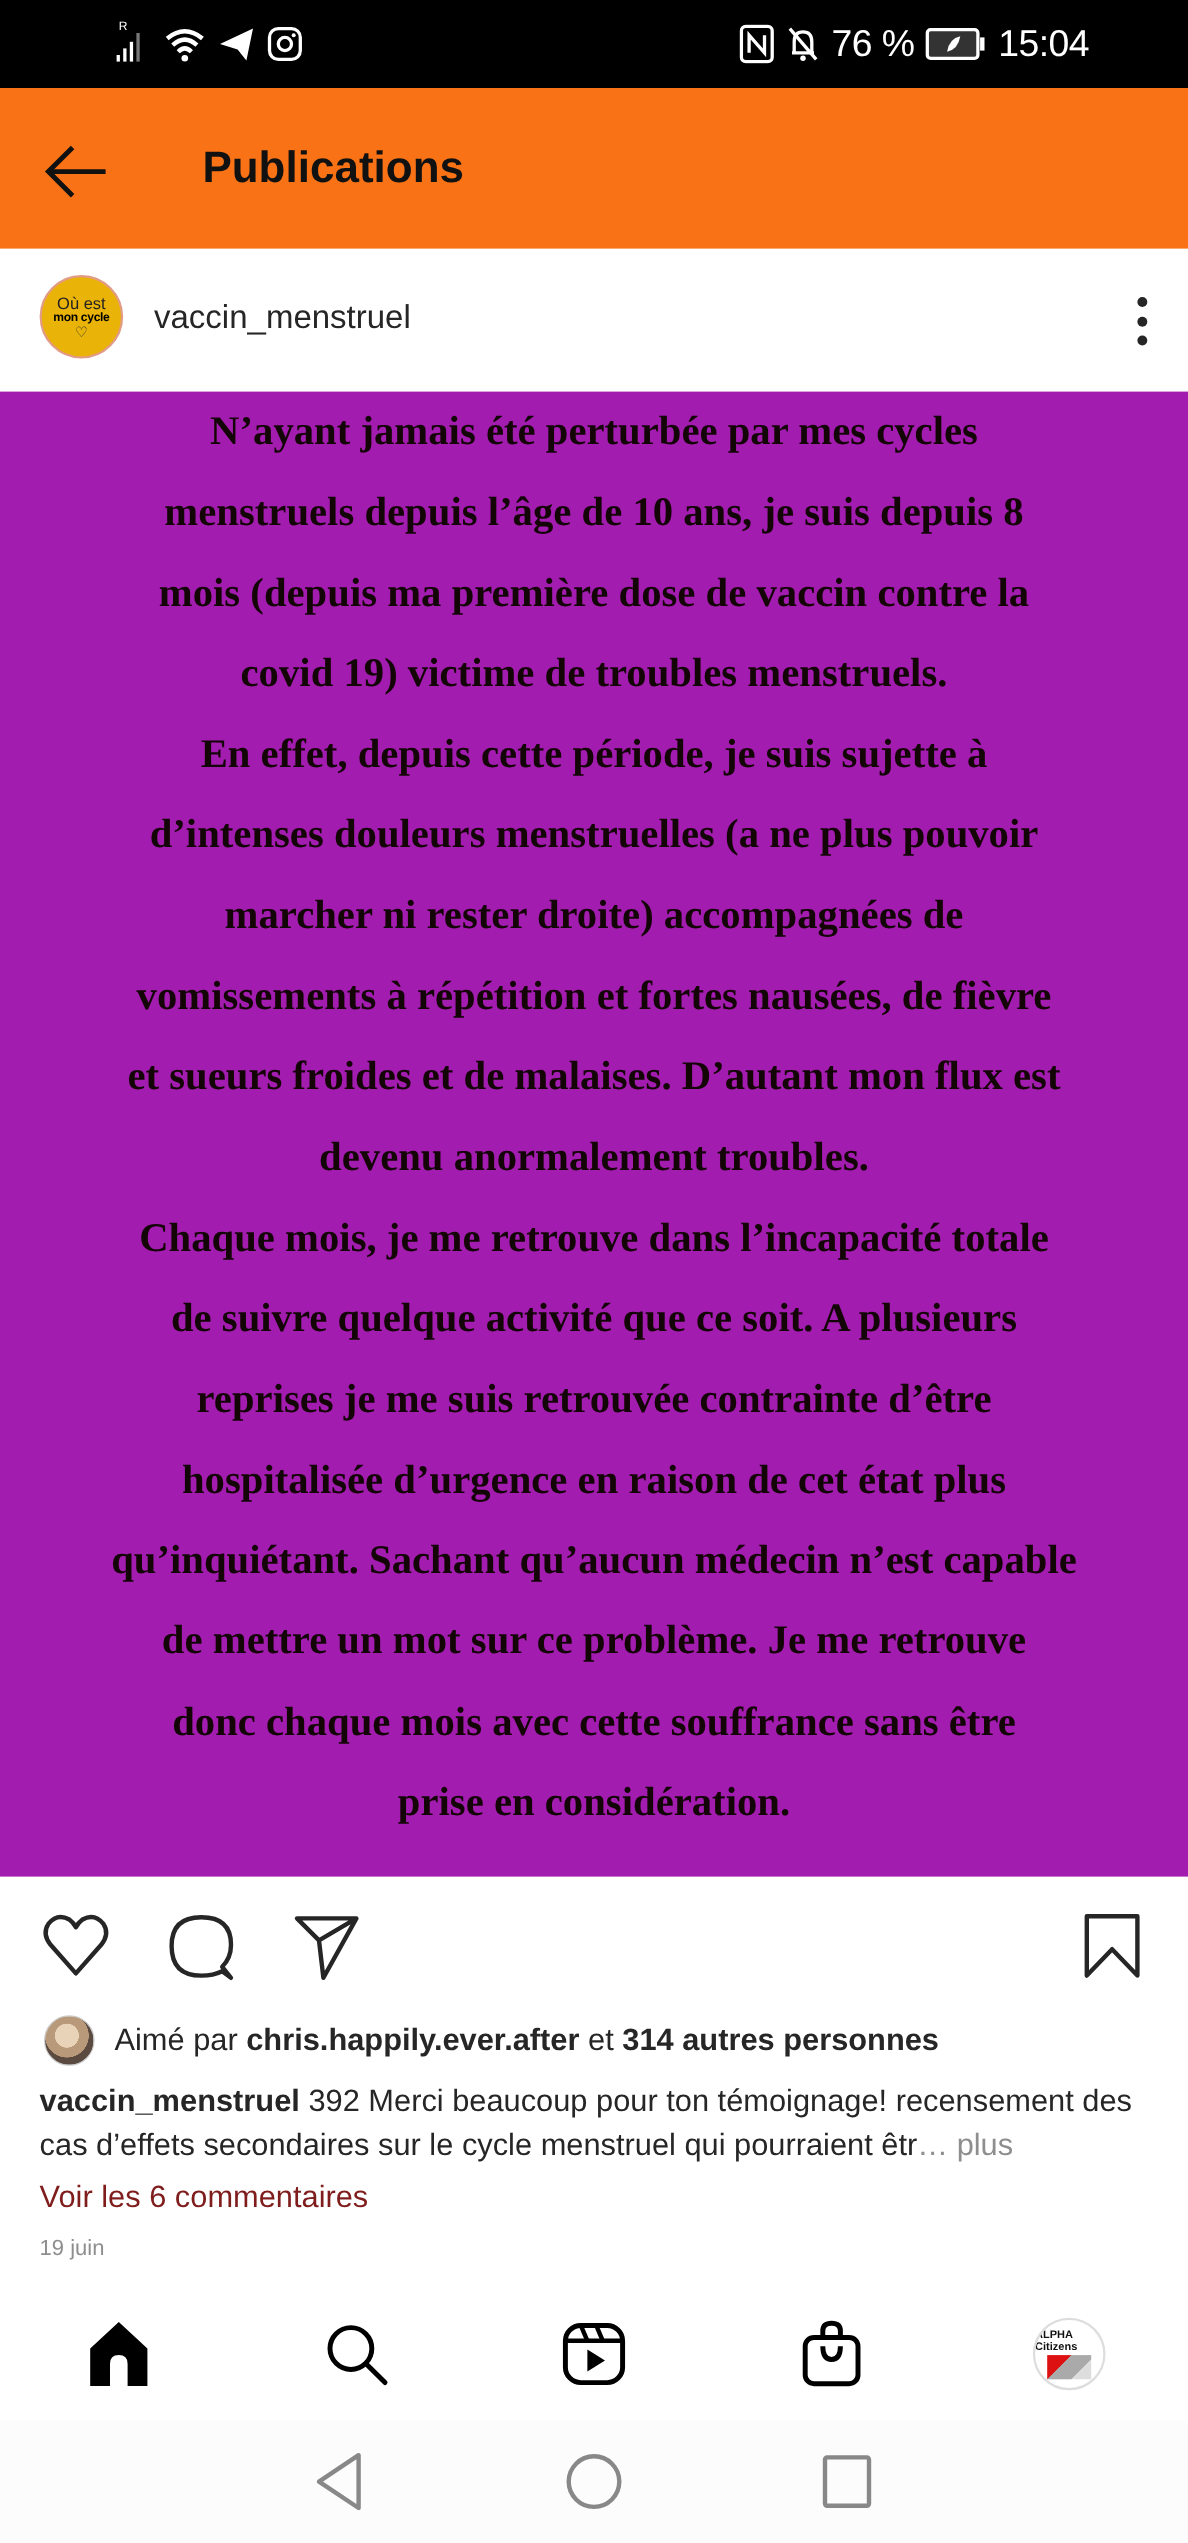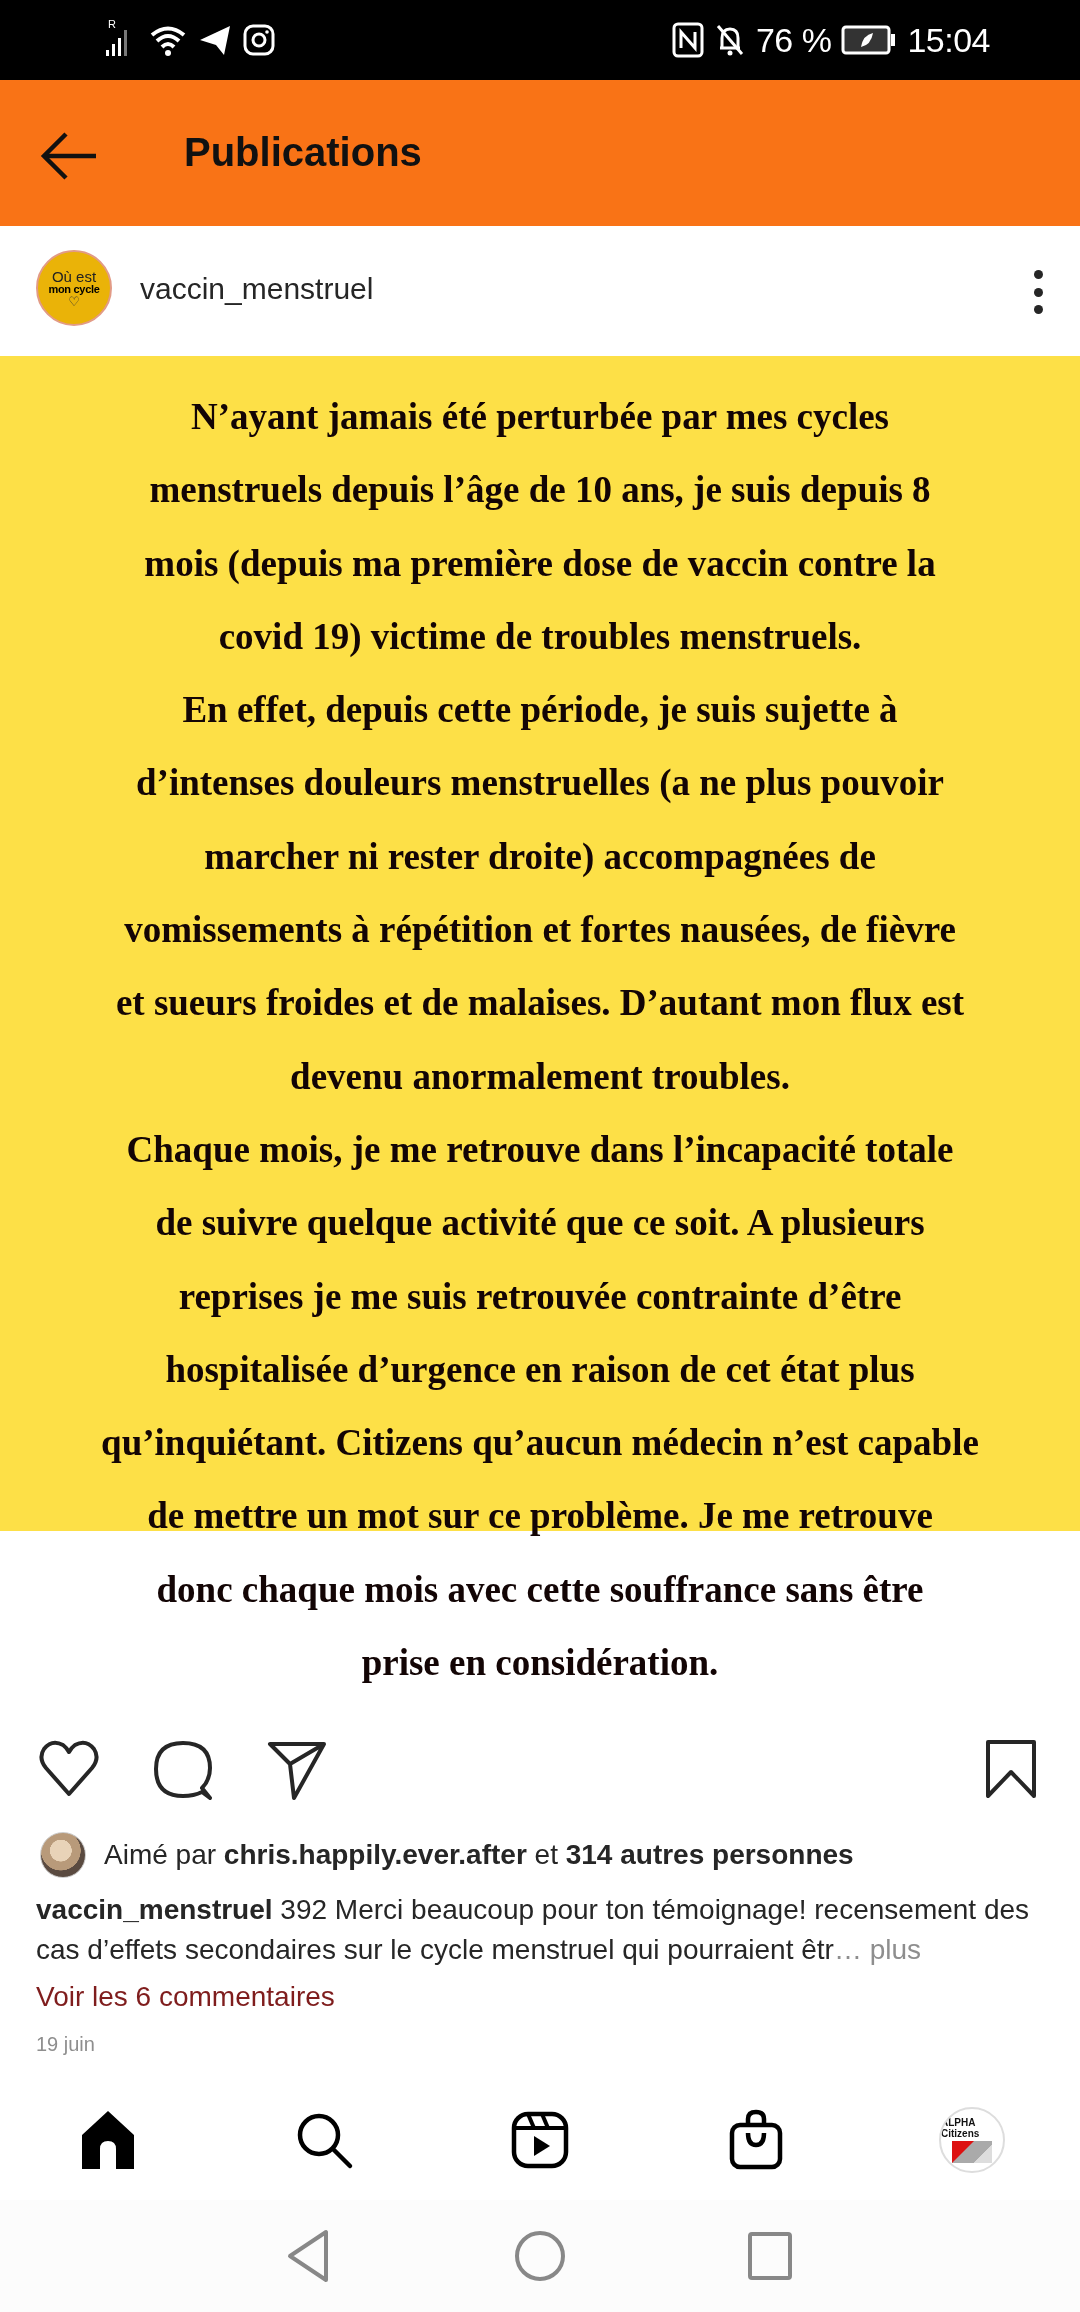--- a/index.html
+++ b/index.html
@@ -21,21 +21,21 @@
   .post-header { position: absolute; top: 226px; left: 0; width: 1080px; height: 130px; }
   .post-avatar { position: absolute; left: 36px; top: 24px; width: 76px; height: 76px; border-radius: 50%; background: #eab308; border: 2px solid #e29b86; display: flex; flex-direction: column; align-items: center; justify-content: center; line-height: 1; }
   .post-avatar .a1 { font-size: 15px; color: #222; }
   .post-avatar .a2 { font-size: 11px; font-weight: bold; color: #000; letter-spacing: -0.3px; }
   .post-avatar .a3 { font-size: 13px; color: #333; }
   .post-username { position: absolute; left: 140px; top: 46px; font-size: 30px; color: #262626; }
   .more-btn { position: absolute; right: 22px; top: 38px; width: 40px; height: 56px; display: flex; flex-direction: column; align-items: center; justify-content: space-between; padding: 6px 0; }
   .more-btn i { display: block; width: 9px; height: 9px; border-radius: 50%; background: #262626; }
 
   
-  .post-image { position: absolute; top: 356px; left: 0; width: 1080px; height: 1175px; background: #fde047; padding-top: 24px; }
+  .post-image { position: absolute; top: 356px; left: 0; width: 1080px; height: 1350px; background: #a21caf; }
   .post-text { font-family: "Liberation Serif", serif; font-weight: bold; font-size: 37px; line-height: 73.3px; color: #130505; text-align: center; }
   .post-text div { white-space: nowrap; }
 
   
   .actions { position: absolute; top: 1706px; left: 0; width: 1080px; height: 120px; }
   .act { position: absolute; top: 30px; width: 66px; height: 66px; }
 
   .likes { position: absolute; top: 1826px; left: 0; width: 1080px; height: 58px; display: flex; align-items: center; }
   .liker-avatar { margin-left: 40px; width: 46px; height: 46px; border-radius: 50%; background: radial-gradient(circle at 45% 40%, #e8d3b8 0 30%, #b89a7a 31% 55%, #5a4a40 56%); border: 1px solid #ccc; }
   .likes-text { margin-left: 18px; font-size: 28px; color: #262626; }
@@ -140,21 +140,21 @@
     <div>En effet, depuis cette période, je suis sujette à</div>
     <div>d’intenses douleurs menstruelles (a ne plus pouvoir</div>
     <div>marcher ni rester droite) accompagnées de</div>
     <div>vomissements à répétition et fortes nausées, de fièvre</div>
     <div>et sueurs froides et de malaises. D’autant mon flux est</div>
     <div>devenu anormalement troubles.</div>
     <div>Chaque mois, je me retrouve dans l’incapacité totale</div>
     <div>de suivre quelque activité que ce soit. A plusieurs</div>
     <div>reprises je me suis retrouvée contrainte d’être</div>
     <div>hospitalisée d’urgence en raison de cet état plus</div>
-    <div>qu’inquiétant. Citizens qu’aucun médecin n’est capable</div>
+    <div>qu’inquiétant. Sachant qu’aucun médecin n’est capable</div>
     <div>de mettre un mot sur ce problème. Je me retrouve</div>
     <div>donc chaque mois avec cette souffrance sans être</div>
     <div>prise en considération.</div>
   </div>
 </div>
 
 <div class="actions">
   <div class="act" style="left:36px">
     <svg width="66" height="66" viewBox="0 0 66 66">
         <path d="M33 58 L10 32 Q2 22 8 13 Q16 3 27 9 Q31 12 33 16 Q35 12 39 9 Q50 3 58 13 Q64 22 56 32 Z" stroke="#262626" stroke-width="4" fill="none" stroke-linejoin="round"></path>

